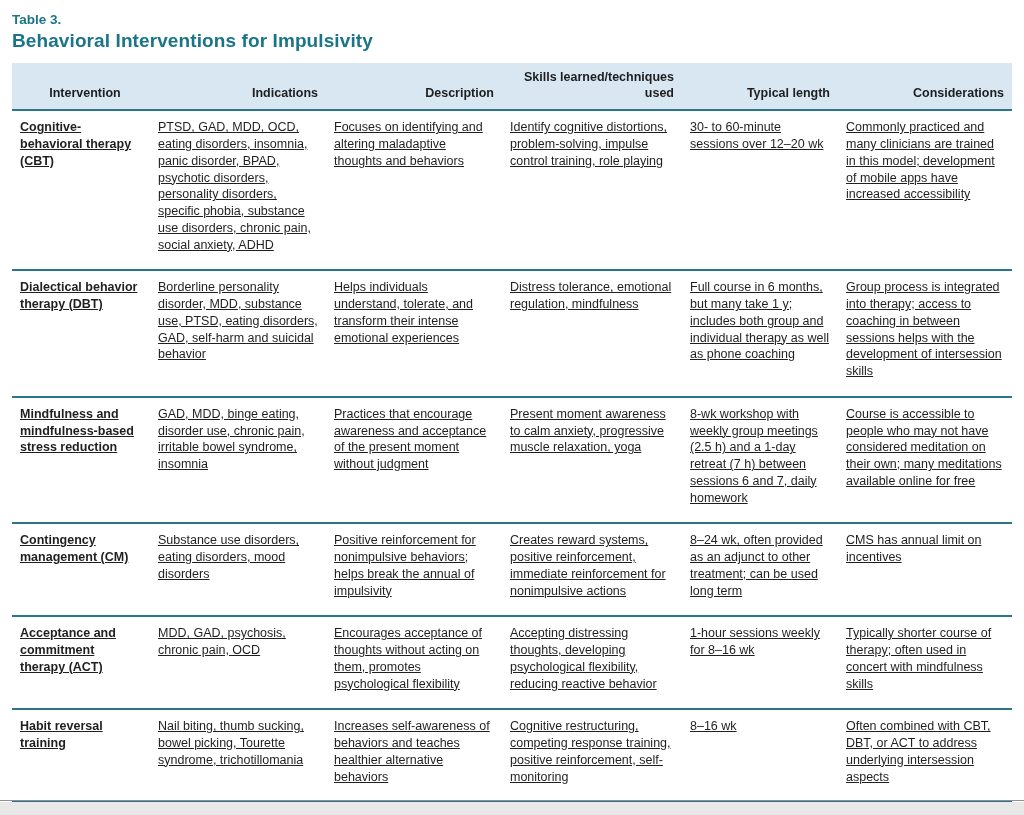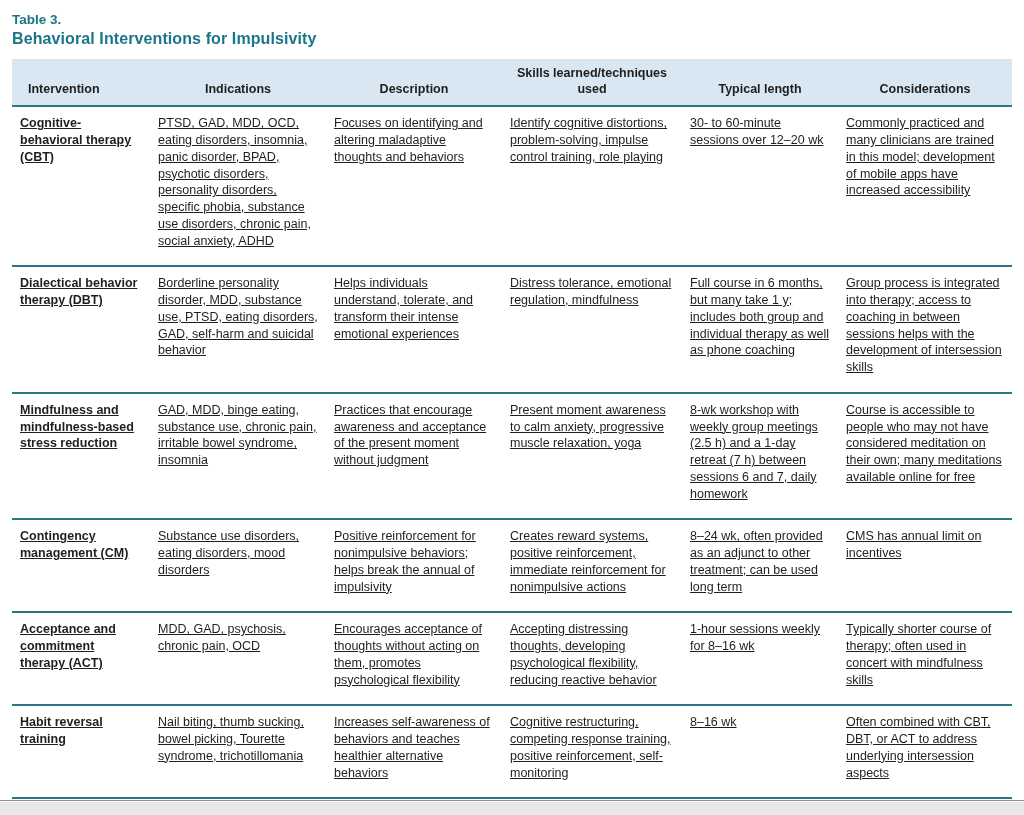--- a/index.html
+++ b/index.html
@@ -19,42 +19,42 @@
   }
   .table-label {
     color: #1b7589;
     font-weight: bold;
     font-size: 13.5px;
     margin: 4px 0 3px 0;
   }
   .page-title {
     color: #1b7589;
     font-weight: bold;
-    font-size: 16px;
+    font-size: 19px;
     margin: 0 0 11px 0;
     letter-spacing: 0.1px;
   }
   table.iv-table {
     border-collapse: collapse;
     width: 1000px;
     table-layout: fixed;
     border-bottom: 2px solid #2a7689;
   }
   table.iv-table thead th {
     background: #d8e7f2;
     color: #1e1e1e;
     font-weight: bold;
     font-size: 12.5px;
-    text-align: center;
+    text-align: right;
     vertical-align: bottom;
     padding: 7px 8px 8px 8px;
     line-height: 1.25;
   }
   table.iv-table thead th:first-child {
-    text-align: left;
+    text-align: center;
     padding-left: 16px;
   }
   table.iv-table tbody th,
   table.iv-table tbody td {
     border-top: 2px solid #2a7689;
     color: #1f1f1f;
     font-size: 12.5px;
     line-height: 1.34;
     text-align: left;
     vertical-align: top;
@@ -128,21 +128,21 @@
         <tr>
           <th>Dialectical behavior therapy (DBT)</th>
           <td>Borderline personality disorder, MDD, substance use, PTSD, eating disorders, GAD, self-harm and suicidal behavior</td>
           <td>Helps individuals understand, tolerate, and transform their intense emotional experiences</td>
           <td>Distress tolerance, emotional regulation, mindfulness</td>
           <td>Full course in 6 months, but many take 1 y; includes both group and individual therapy as well as phone coaching</td>
           <td>Group process is integrated into therapy; access to coaching in between sessions helps with the development of intersession skills</td>
         </tr>
         <tr>
           <th>Mindfulness and mindfulness-based stress reduction</th>
-          <td>GAD, MDD, binge eating, substance use, chronic pain, irritable bowel syndrome, insomnia</td>
+          <td>GAD, MDD, binge eating, disorder use, chronic pain, irritable bowel syndrome, insomnia</td>
           <td>Practices that encourage awareness and acceptance of the present moment without judgment</td>
           <td>Present moment awareness to calm anxiety, progressive muscle relaxation, yoga</td>
           <td>8-wk workshop with weekly group meetings (2.5 h) and a 1-day retreat (7 h) between sessions 6 and 7, daily homework</td>
           <td>Course is accessible to people who may not have considered meditation on their own; many meditations available online for free</td>
         </tr>
         <tr>
           <th>Contingency management (CM)</th>
           <td>Substance use disorders, eating disorders, mood disorders</td>
           <td>Positive reinforcement for nonimpulsive behaviors; helps break the annual of impulsivity</td>
           <td>Creates reward systems, positive reinforcement, immediate reinforcement for nonimpulsive actions</td>

